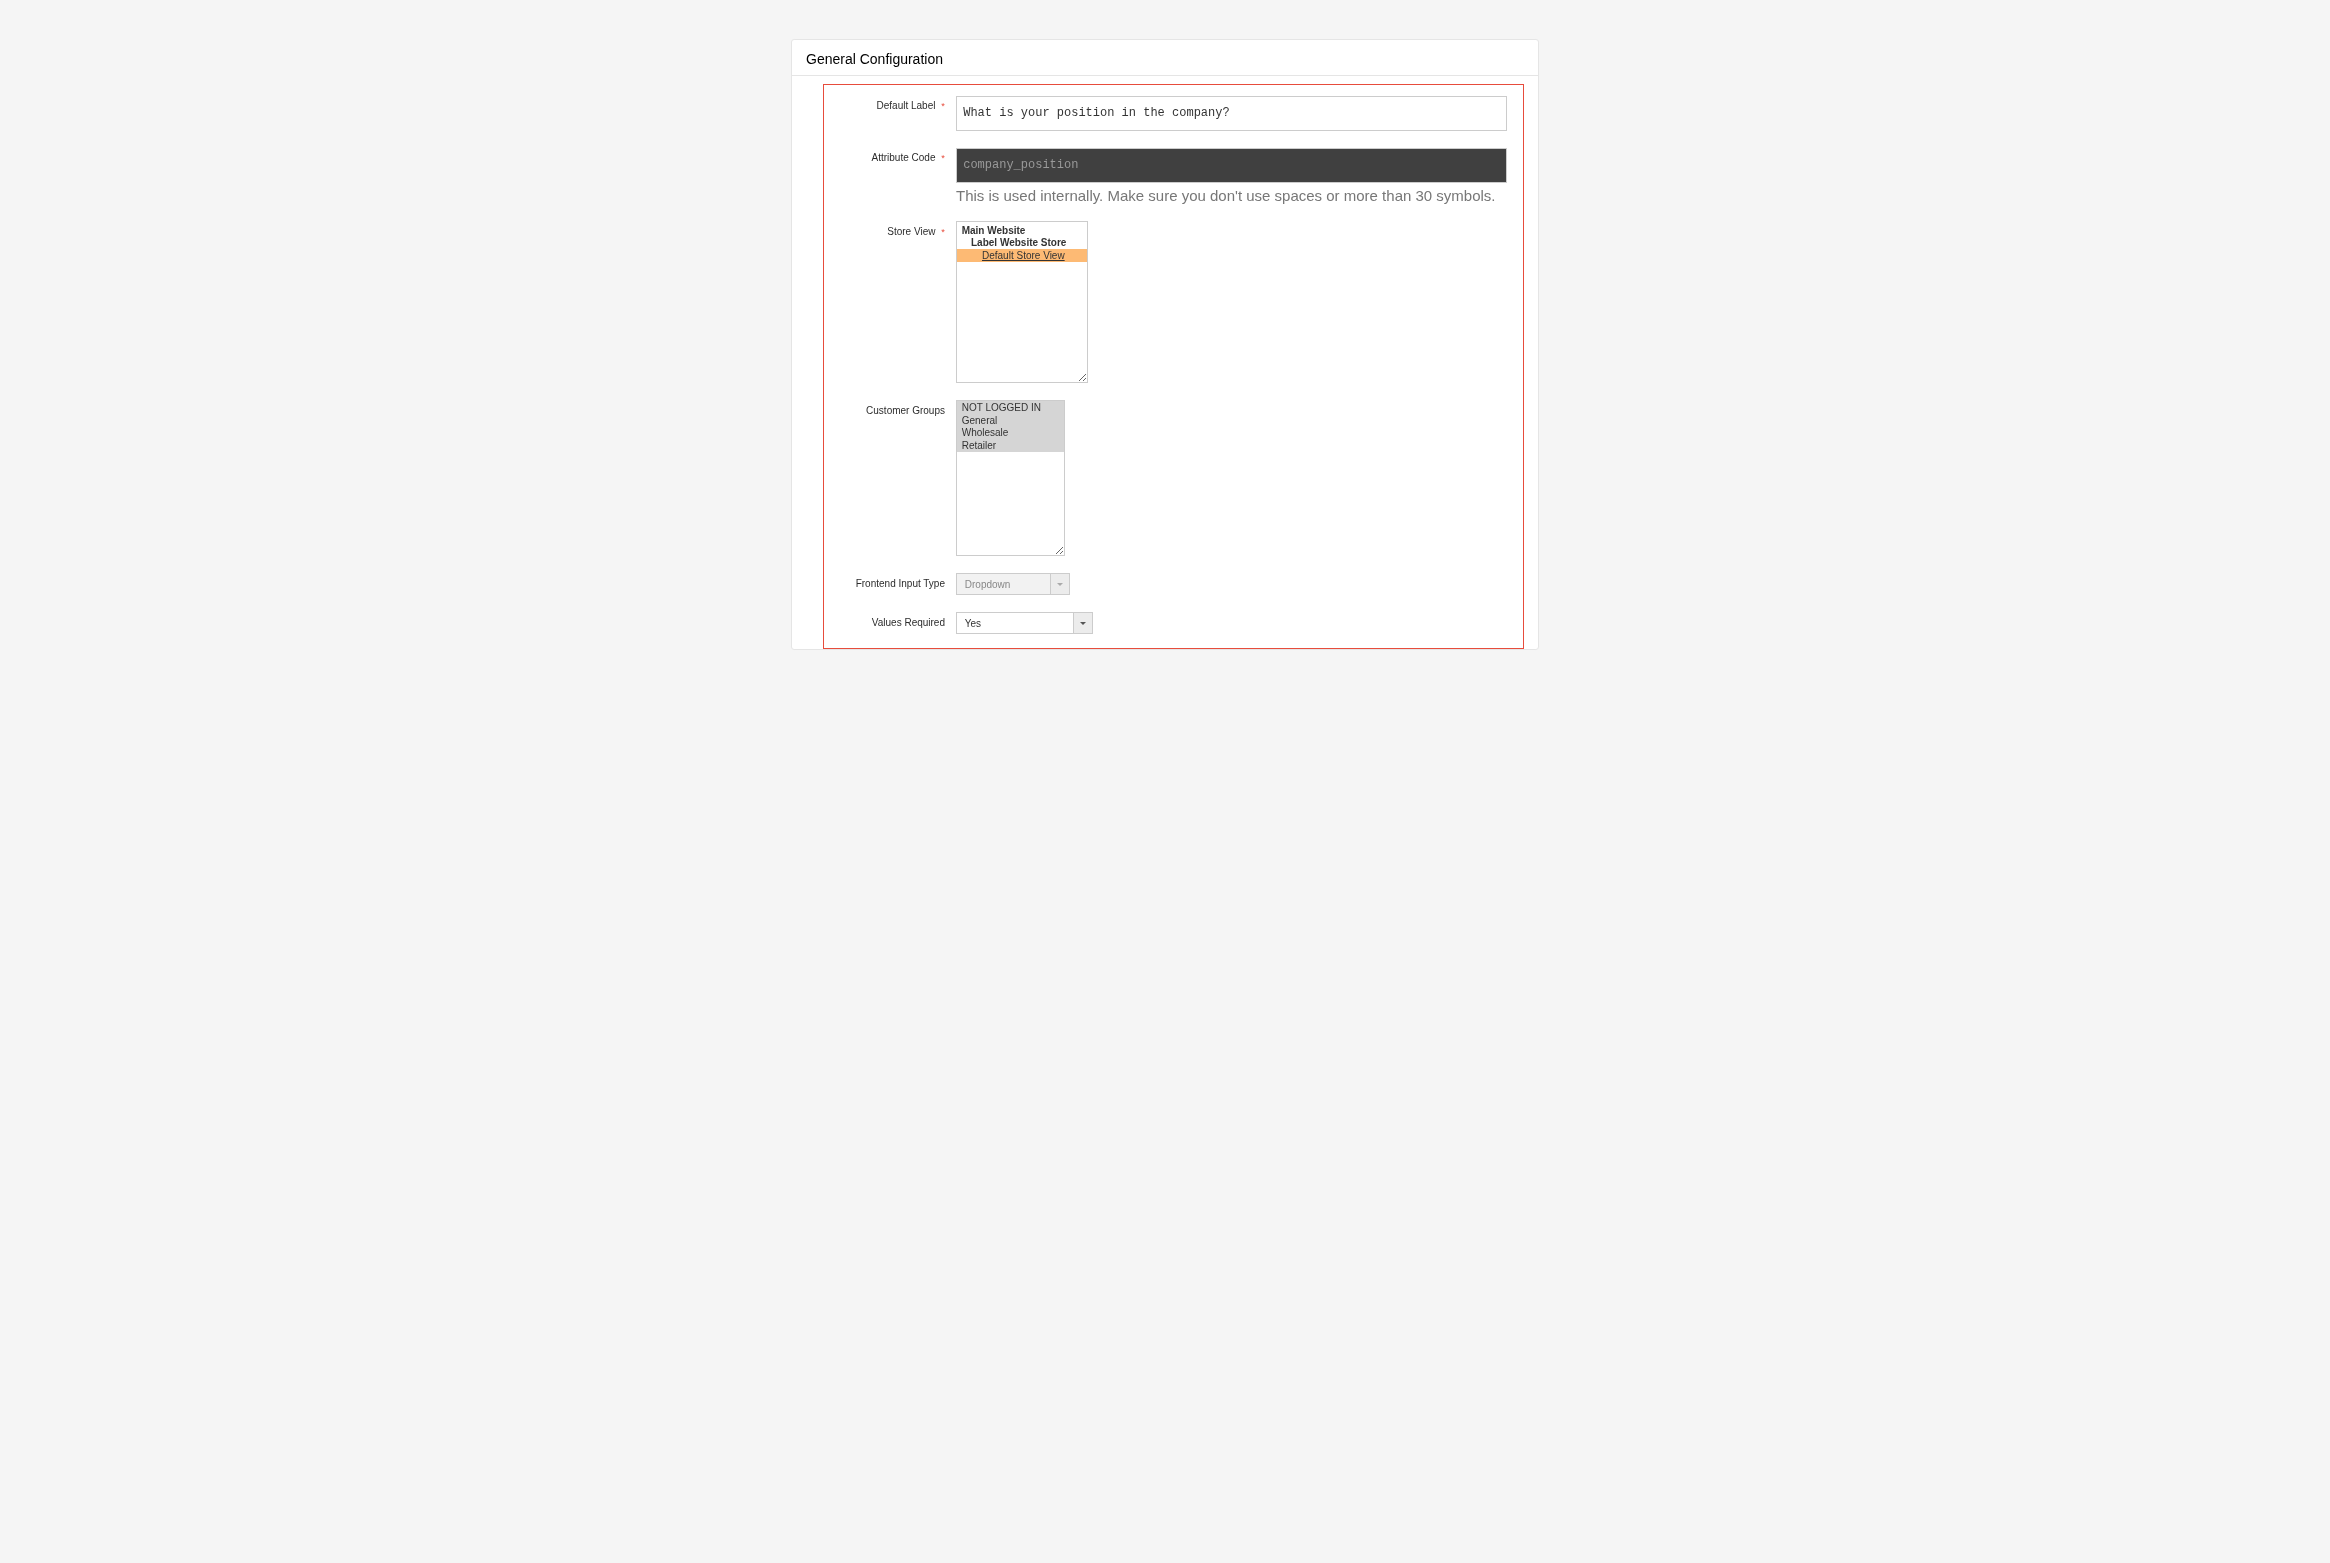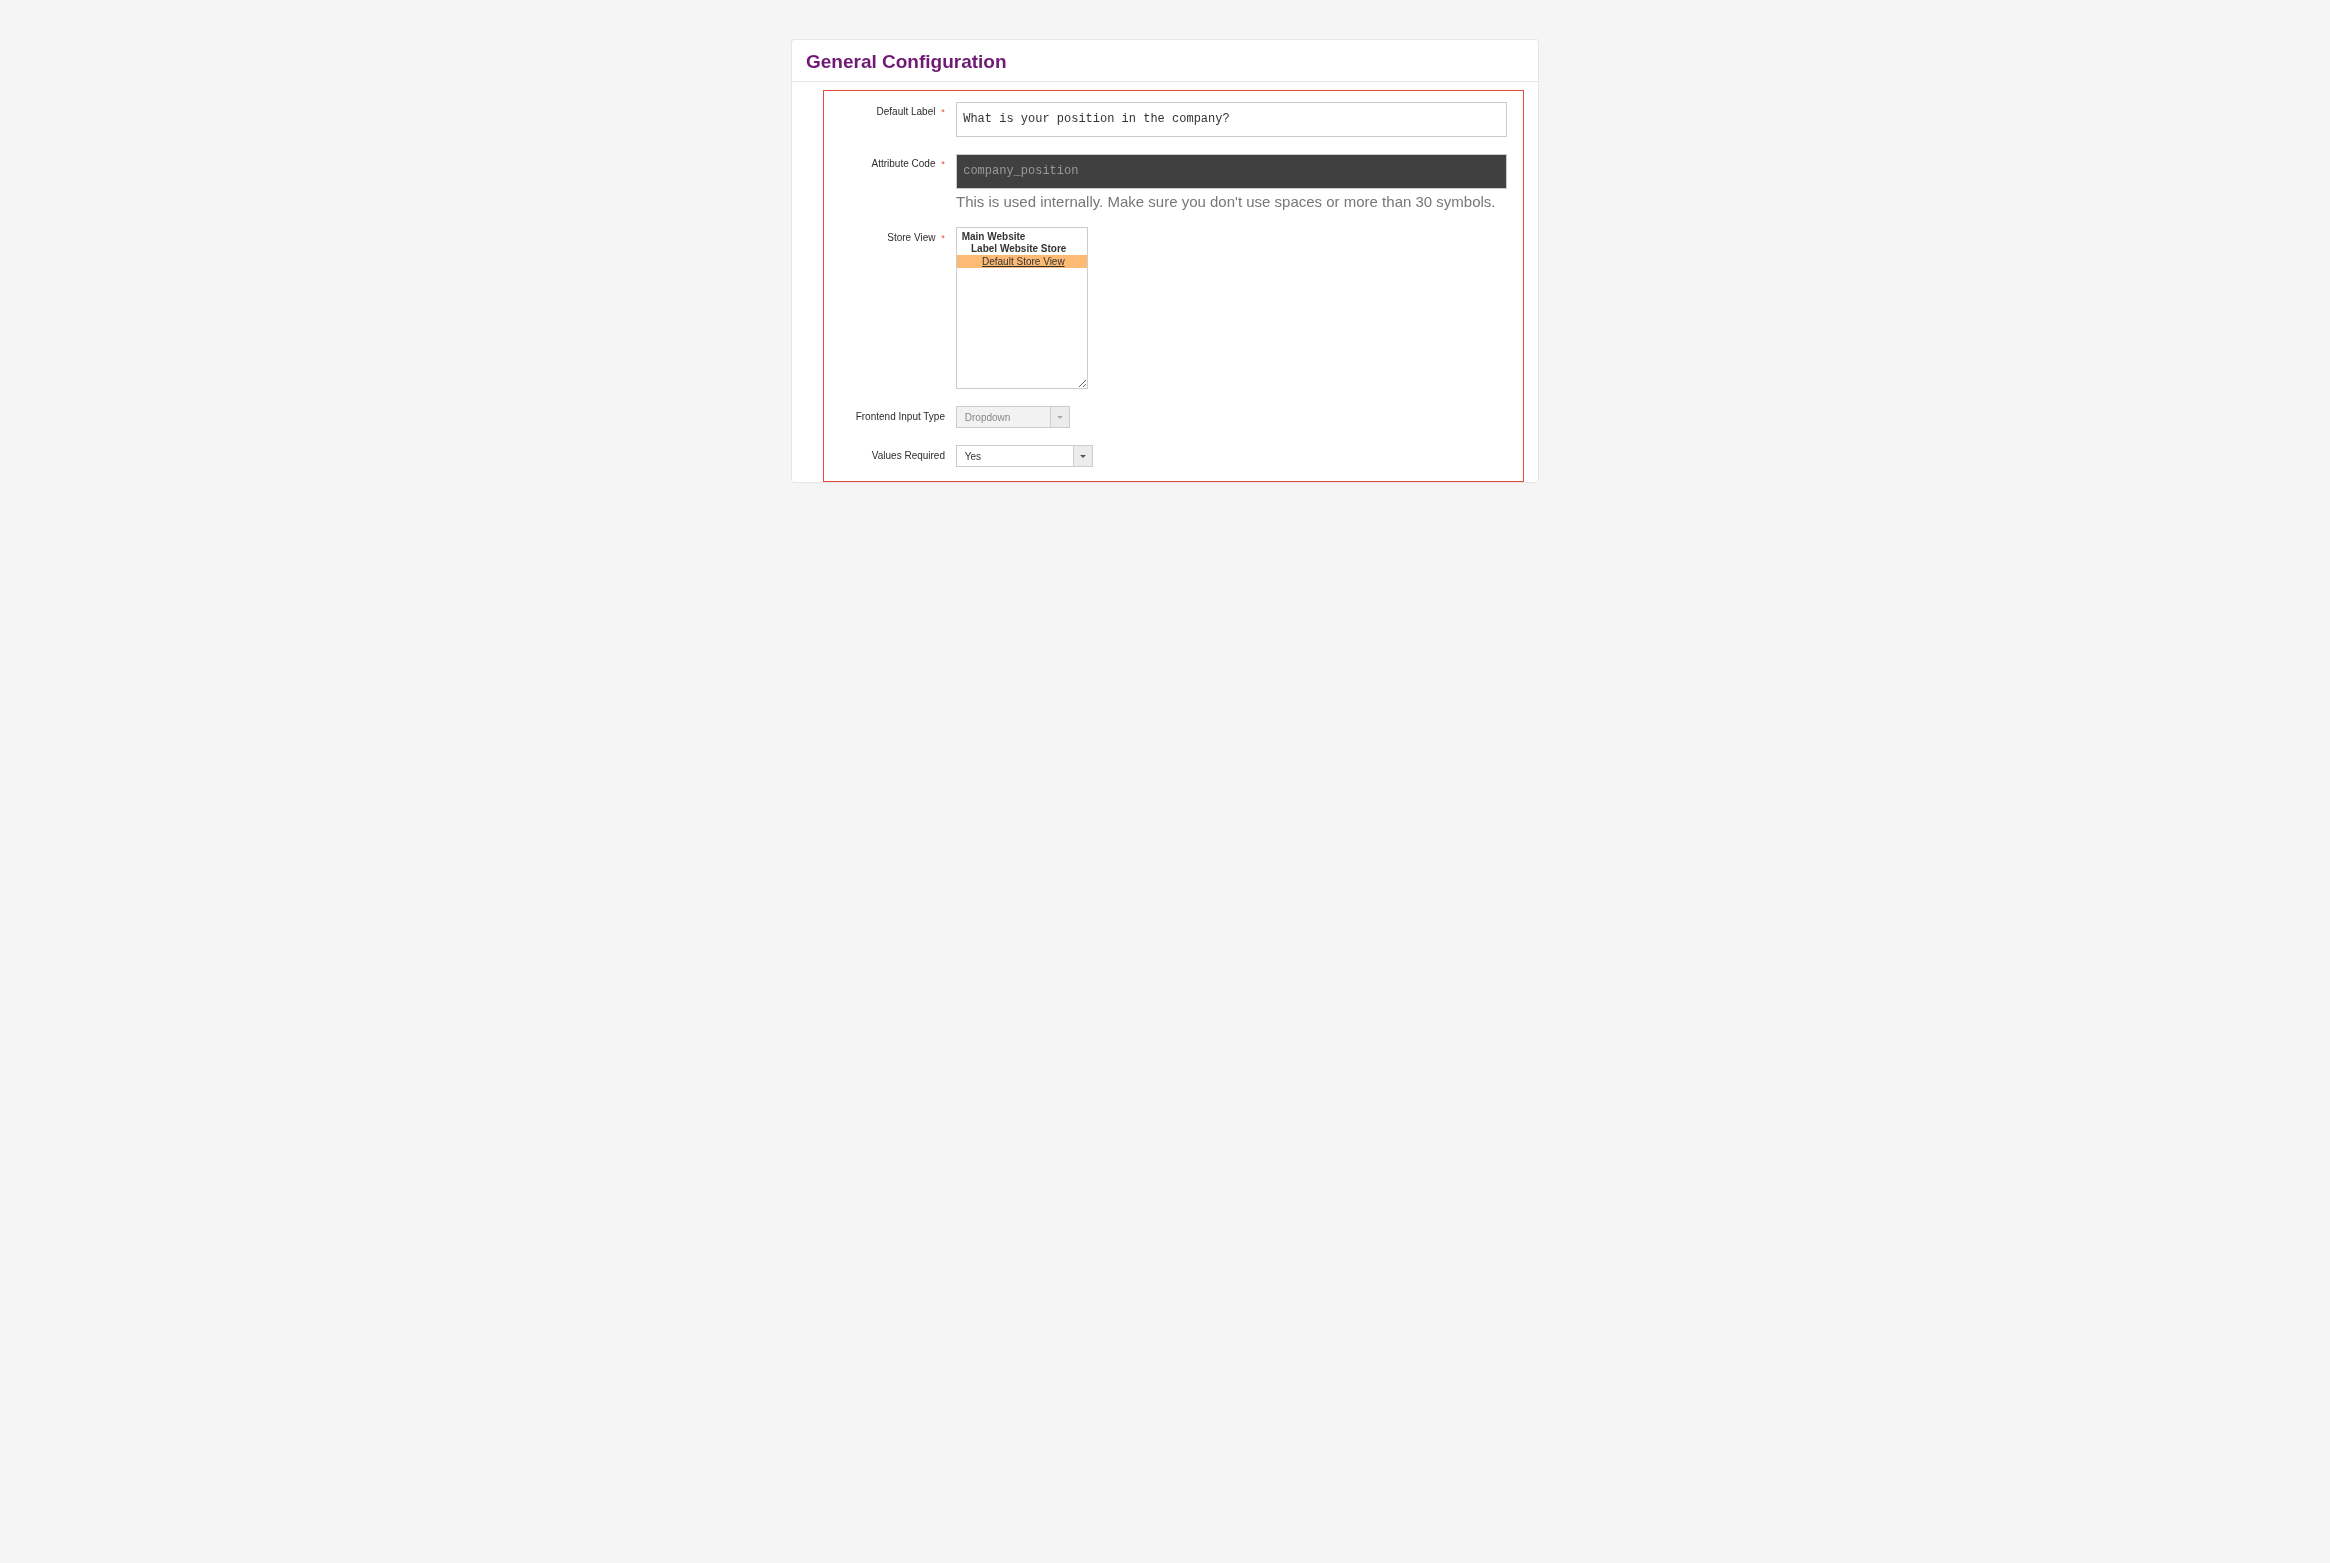--- a/index.html
+++ b/index.html
@@ -17,23 +17,23 @@
     border: 0.8px solid #e5e5e5;
     border-radius: 3.1px;
     width: 748px;
     padding: 0 0 0 0;
     position: relative;
   }
   .panel-header {
     padding: 11px 14px 7.8px 14px;
   }
   .panel-title {
-    font-size: 19px;
-    font-weight: 700;
-    color: #701a75;
+    font-size: 14px;
+    font-weight: 400;
+    color: #000000;
   }
   .hr-line {
     border: none;
     border-top: 0.8px solid #e5e5e5;
     margin: 0 0 0 0;
   }
   .highlight-box {
     margin: 8px 14px 0 31px;
     border: 0.8px solid #e74c3c;
     padding: 11px 15.6px 14px 11px;
@@ -188,20 +188,33 @@
       </div>
       <div class="form-control-area">
         <div class="tree-select" id="store-view-select">
             <div class="tree-item tree-level-0">Main Website</div>
             <div class="tree-item tree-level-1">Label Website Store</div>
             <div class="tree-item tree-level-2 selected">Default Store View</div>
           </div>
       </div>
     </div>
 
+    <div class="form-row">
+      <div class="form-label">
+        <span>Customer Groups</span>
+      </div>
+      <div class="form-control-area">
+        <div class="multi-select" id="customer-groups-select">
+            <div class="multi-option selected">NOT LOGGED IN</div>
+            <div class="multi-option selected">General</div>
+            <div class="multi-option selected">Wholesale</div>
+            <div class="multi-option selected">Retailer</div>
+          </div>
+      </div>
+    </div>
 
     <div class="form-row">
       <div class="form-label">
         <span>Frontend Input Type</span>
       </div>
       <div class="form-control-area">
         <div class="select-wrap">
           <div class="select-body disabled">Dropdown</div>
           <div class="select-arrow disabled">
               <div class="caret-down"></div>

